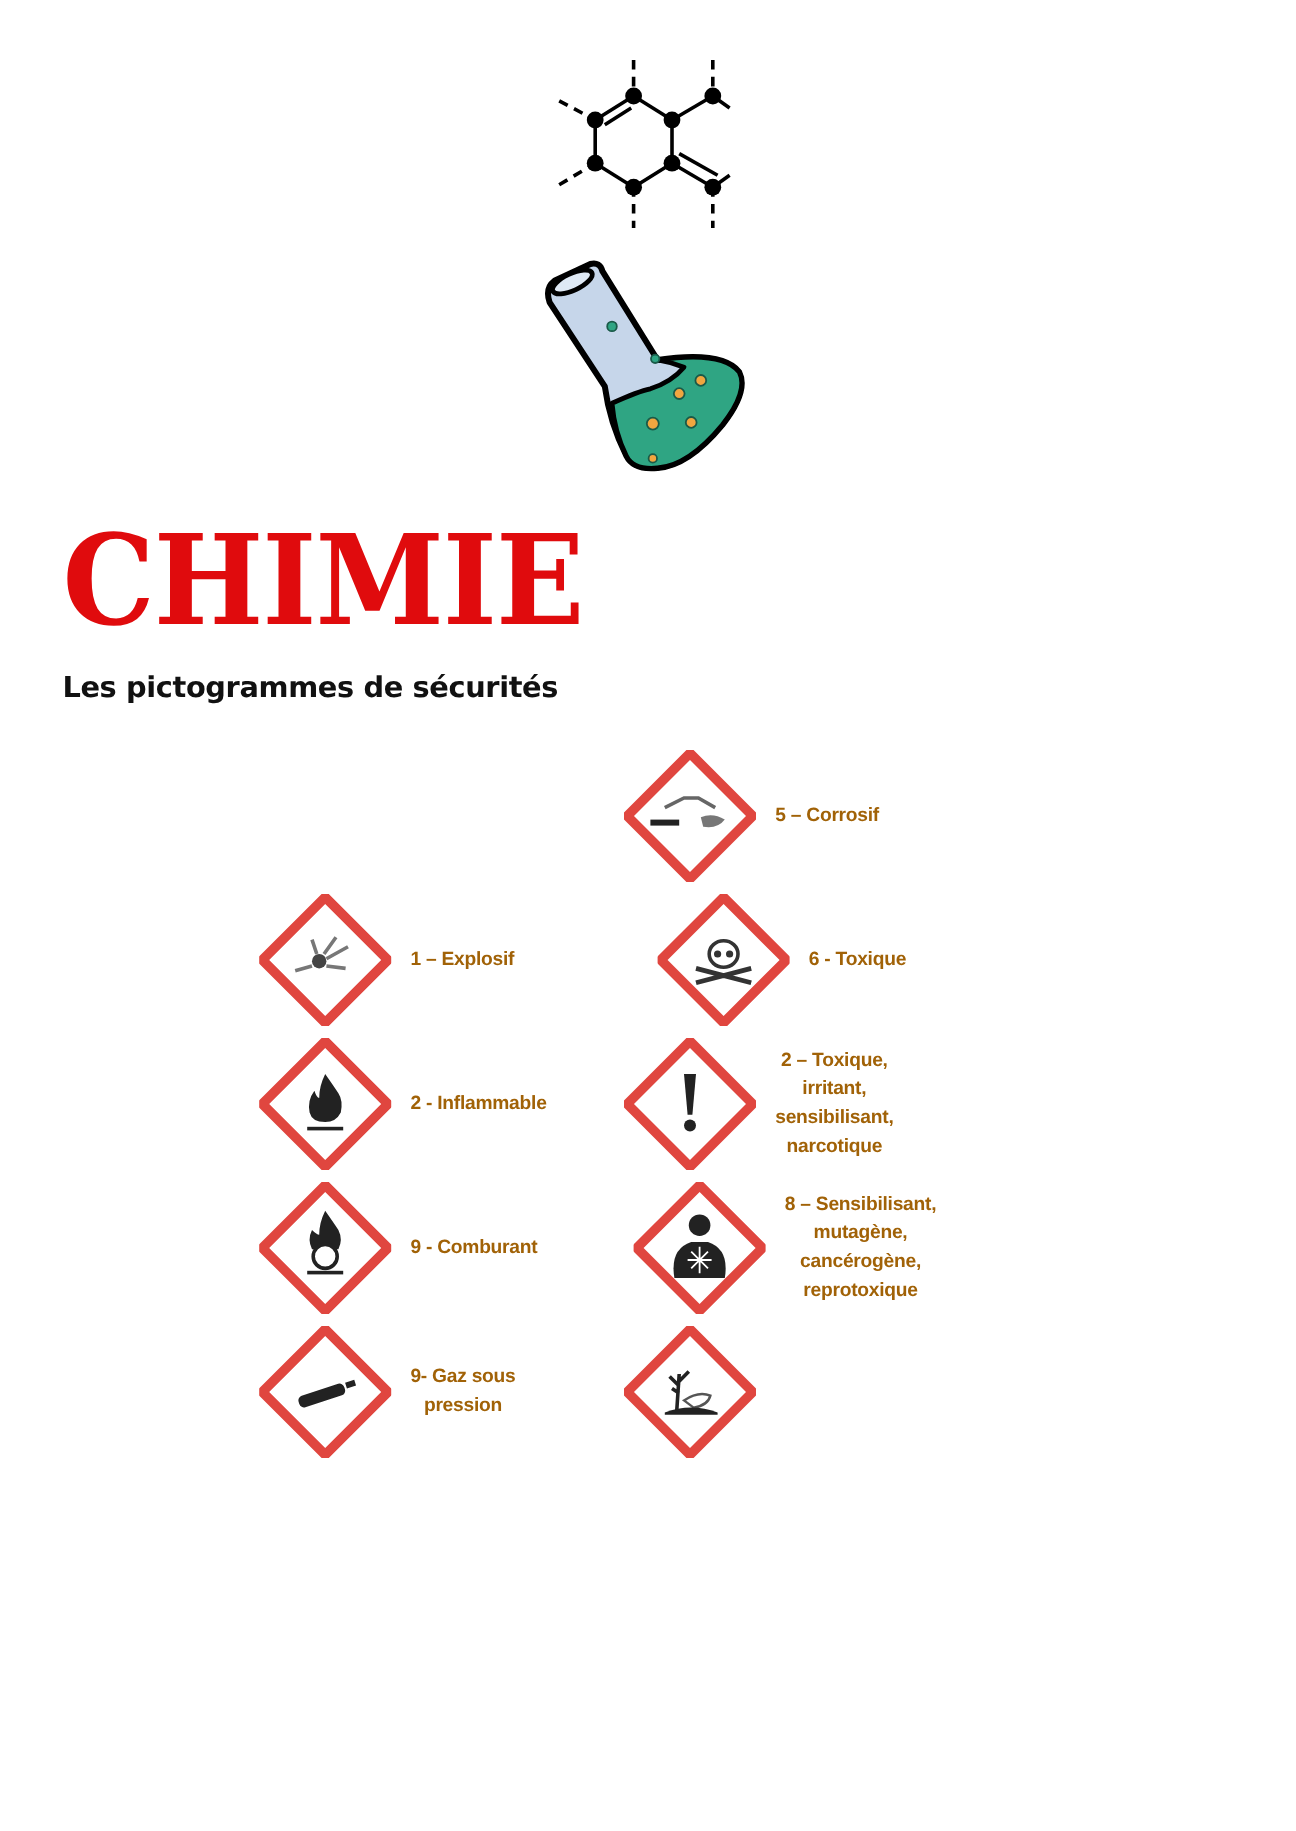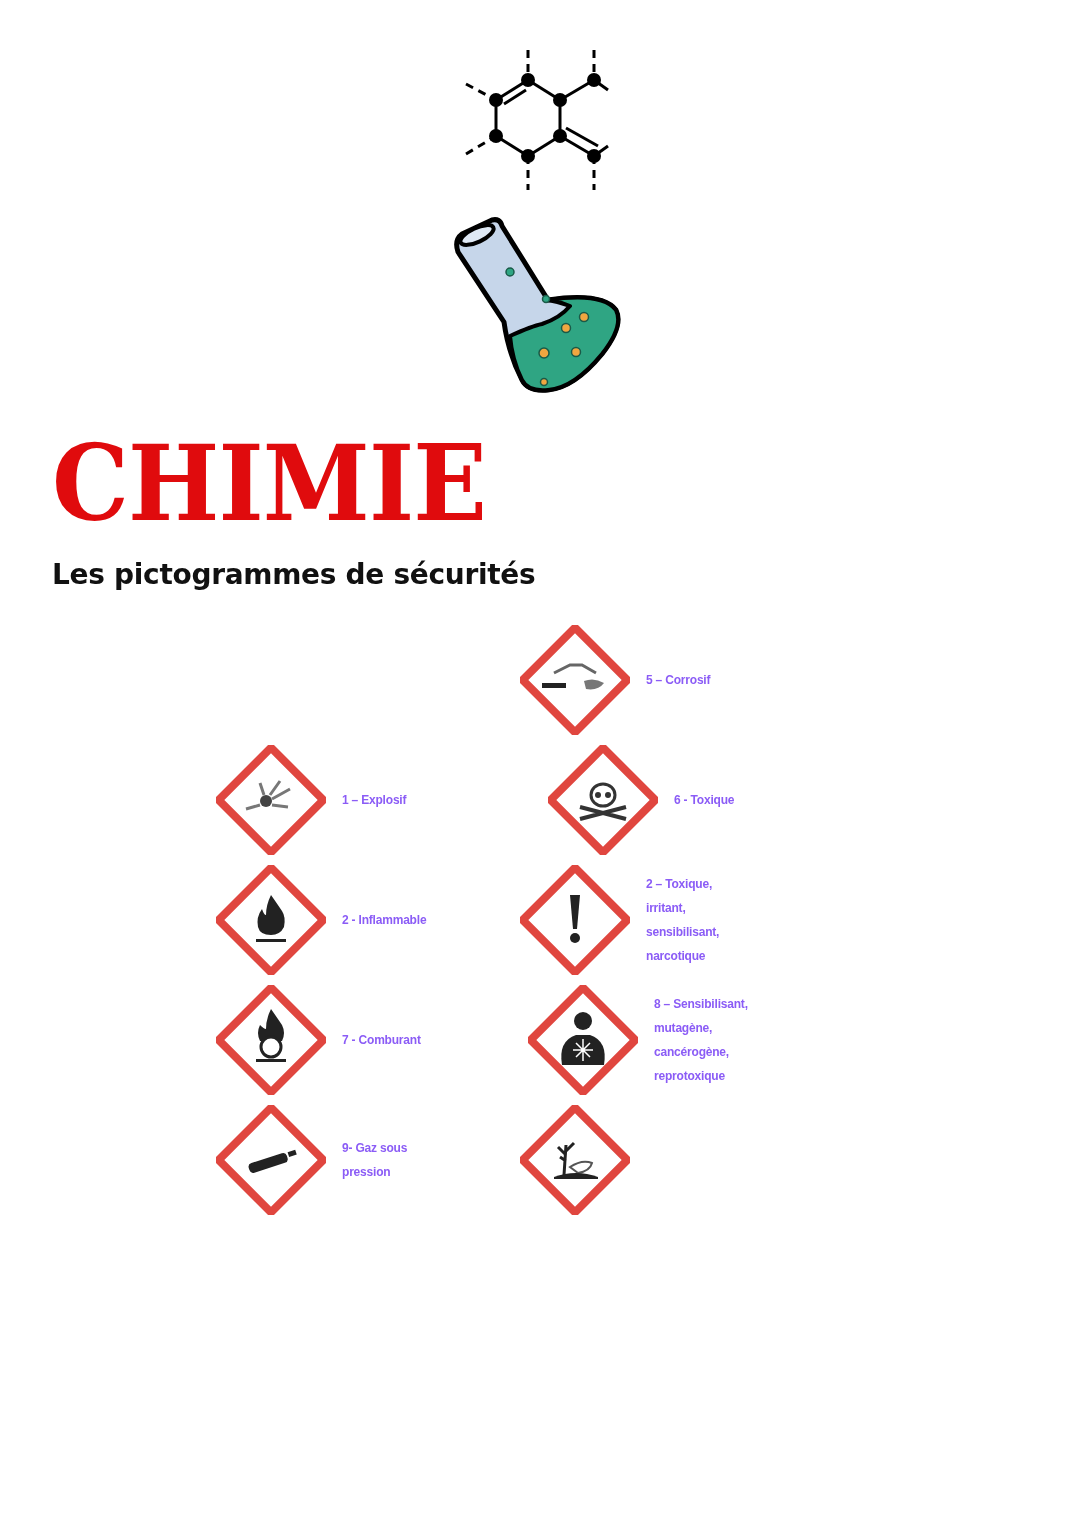--- a/index.html
+++ b/index.html
@@ -1,24 +1,24 @@
 <!DOCTYPE html>
 <html><head>
 <meta charset="utf-8">
 <style>
   html, body { margin:0; padding:0; background:#ffffff; }
   body { width:1080px; height:1526px; position:relative; overflow:hidden; font-family:"Liberation Sans", sans-serif; }
   .abs { position:absolute; }
   #molecule { left:462px; top:46px; width:156px; height:148px; }
   #flask { left:452px; top:214px; width:176px; height:182px; }
   #title { left:52px; top:432px; margin:0; font-family:"DejaVu Serif", serif; font-weight:bold; font-size:104px; line-height:1; color:#e00b0d; letter-spacing:-1px; transform:scaleX(0.93); transform-origin:left top; }
-  #subtitle { left:52px; top:560px; margin:0; font-family:"DejaVu Sans", sans-serif; font-weight:bold; font-size:28px; line-height:1.1; color:#111; letter-spacing:-0.3px; }
+  #subtitle { left:52px; top:560px; margin:0; font-family:"DejaVu Sans", sans-serif; font-weight:bold; font-size:24px; line-height:1.1; color:#111; letter-spacing:-0.3px; }
   .picto { position:absolute; width:300px; height:110px; }
   .picto .diamond { position:absolute; left:0; top:0; width:110px; height:110px; }
-  .picto .label { position:absolute; left:126px; top:50%; transform:translateY(-50%); font-family:"Liberation Sans", sans-serif; font-weight:bold; font-size:12px; line-height:24px; color:#8b5cf6; white-space:pre-line; letter-spacing:-0.2px; }
+  .picto .label { position:absolute; left:126px; top:50%; transform:translateY(-50%); font-family:"Liberation Sans", sans-serif; font-weight:bold; font-size:16px; line-height:24px; color:#a16207; white-space:pre-line; letter-spacing:-0.2px;text-align:center; }
 </style>
 </head>
 <body>
 
 <svg id="molecule" class="abs" viewBox="0 0 156 148">
   <g stroke="#000" stroke-width="3" fill="none">
     <line x1="66" y1="34" x2="34" y2="54"></line>
     <line x1="66" y1="34" x2="98" y2="54"></line>
     <line x1="98" y1="54" x2="98" y2="90"></line>
     <line x1="98" y1="90" x2="66" y2="110"></line>
@@ -120,21 +120,21 @@
 narcotique</div>
 </div>
 
 <div class="picto" style="left:216px; top:985px;">
   <svg class="diamond" viewBox="0 0 110 110">
     <rect x="18" y="18" width="74" height="74" transform="rotate(45 55 55)" fill="#fff" stroke="#e0463f" stroke-width="8"></rect>
     <path d="M55,24 Q62,34 66,40 Q70,48 66,56 L44,56 Q40,48 44,40 Q48,44 50,44 Q50,34 55,24 Z" fill="#222"></path>
     <circle cx="55" cy="62" r="10" fill="#fff" stroke="#222" stroke-width="3"></circle>
     <rect x="40" y="74" width="30" height="3" fill="#222"></rect>
   </svg>
-  <div class="label">7 - Comburant</div>
+  <div class="label">9 - Comburant</div>
 </div>
 
 <div class="picto" style="left:528px; top:985px;">
   <svg class="diamond" viewBox="0 0 110 110">
     <rect x="18" y="18" width="74" height="74" transform="rotate(45 55 55)" fill="#fff" stroke="#e0463f" stroke-width="8"></rect>
     <circle cx="55" cy="36" r="9" fill="#222"></circle>
     <path d="M34,80 Q30,56 48,50 L62,50 Q80,56 76,80 Z" fill="#222"></path>
     <path d="M55,54 L55,76 M45,65 L65,65 M48,58 L62,72 M62,58 L48,72" stroke="#fff" stroke-width="1.5"></path>
   </svg>
   <div class="label">8 – Sensibilisant,

